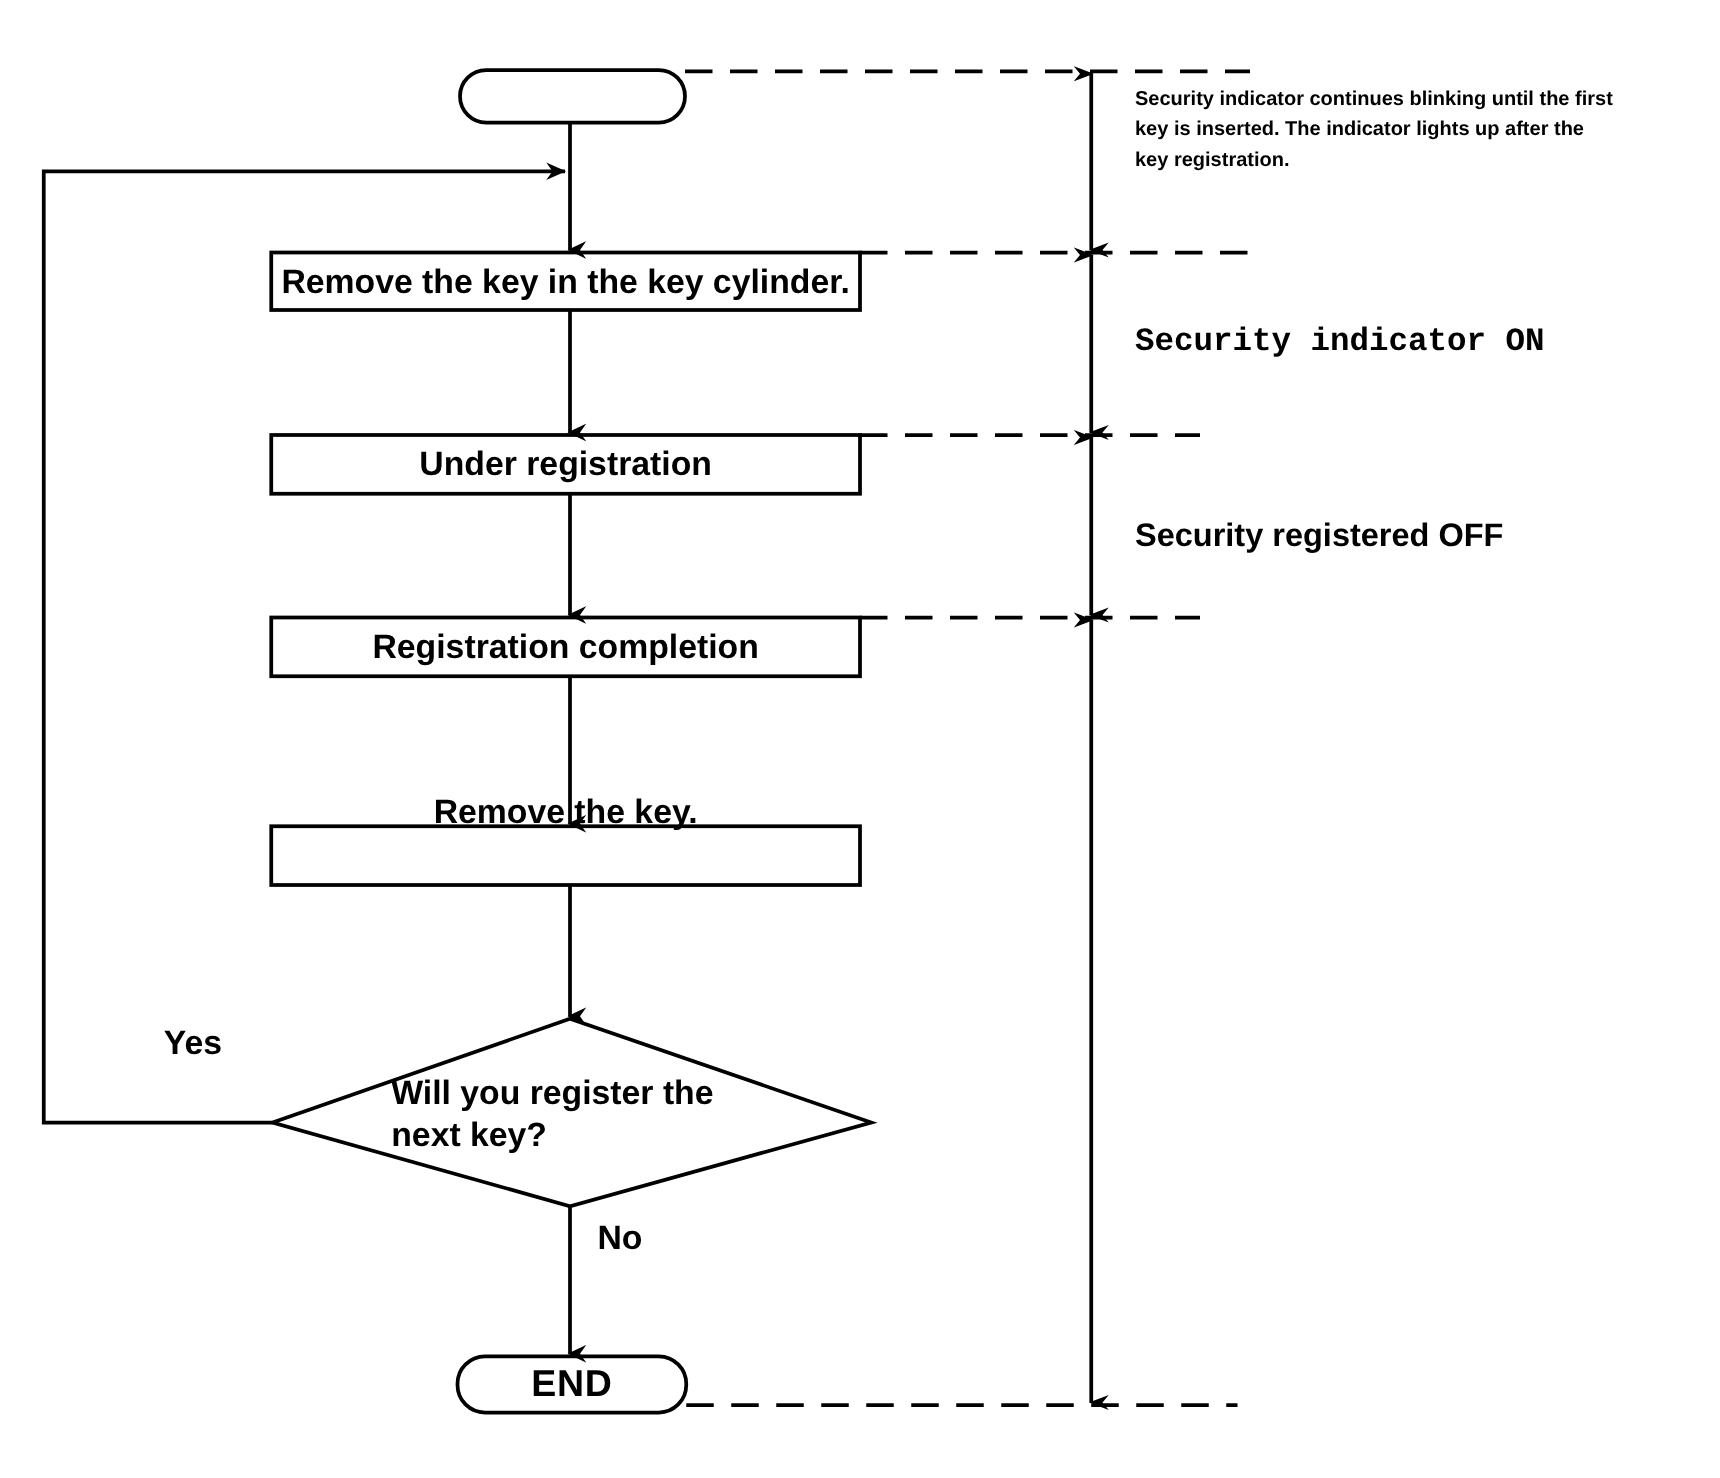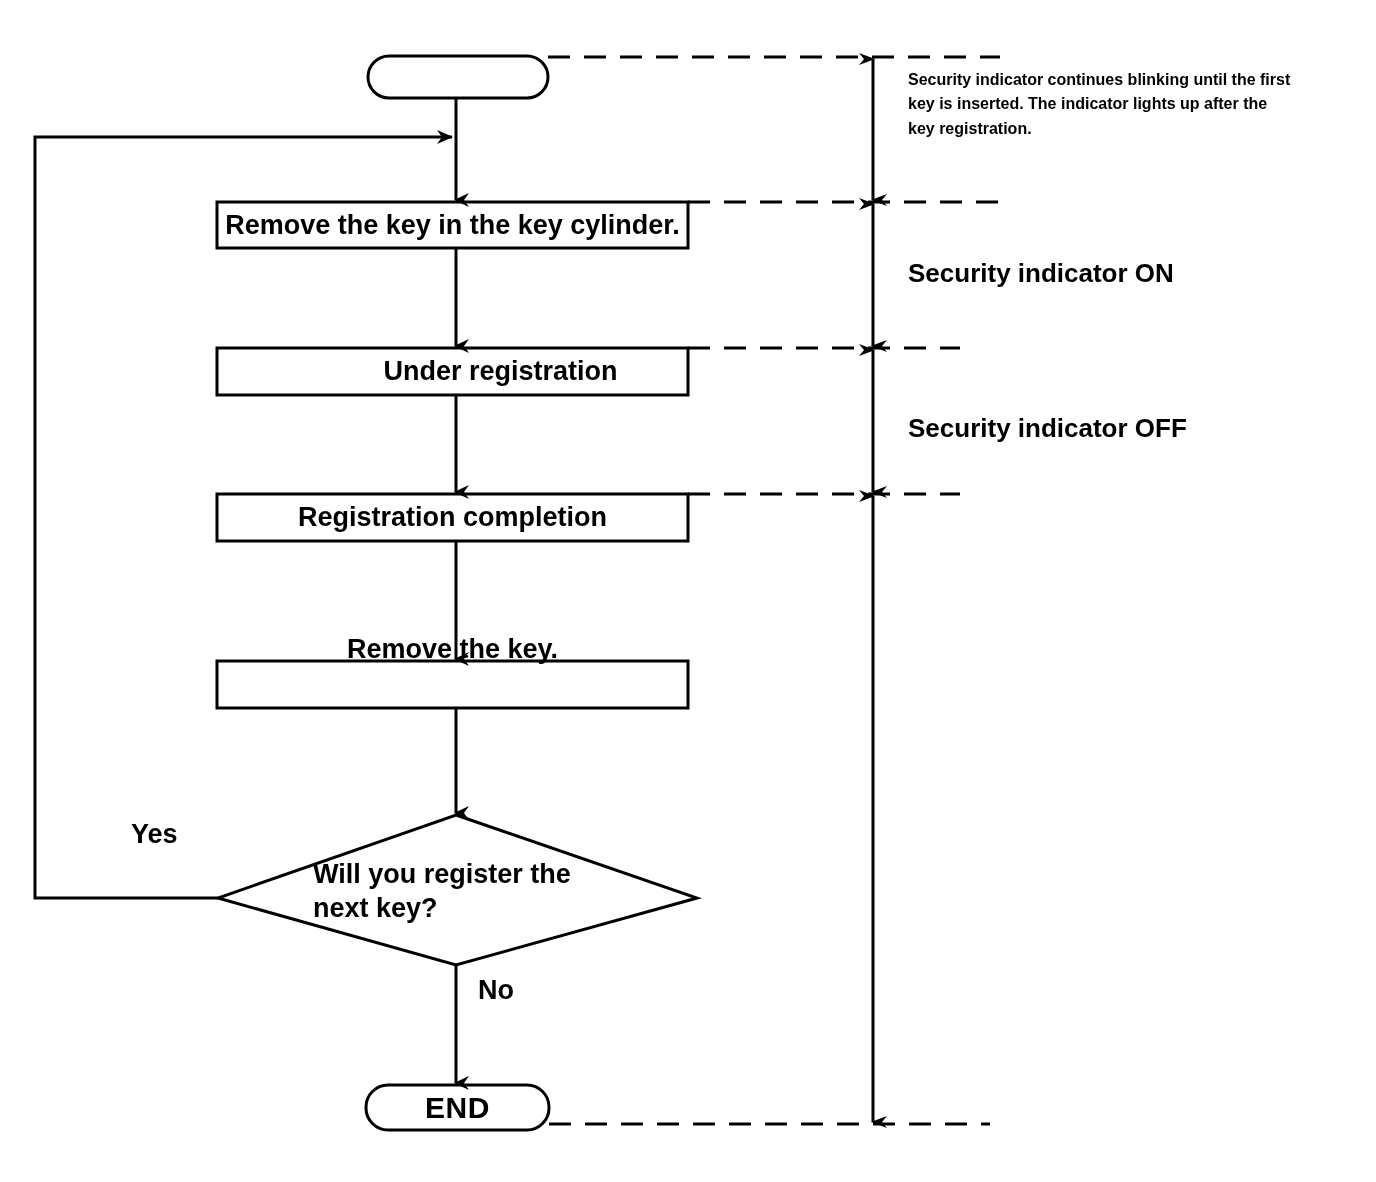--- a/index.html
+++ b/index.html
@@ -123,35 +123,35 @@
 
     <line x1="873" y1="59" x2="873" y2="200" stroke="#000000" stroke-width="3" marker-start="url(#dimUp)" marker-end="url(#dimDown)"></line>
     <line x1="873" y1="204" x2="873" y2="346" stroke="#000000" stroke-width="3" marker-start="url(#dimUp)" marker-end="url(#dimDown)"></line>
     <line x1="873" y1="350" x2="873" y2="492" stroke="#000000" stroke-width="3" marker-start="url(#dimUp)" marker-end="url(#dimDown)"></line>
     <line x1="873" y1="496" x2="873" y2="1122" stroke="#000000" stroke-width="3" marker-start="url(#dimUp)" marker-end="url(#dimDown)"></line>
   </svg>
 
 
   <div class="node-label proc-label" style="left:217px; top:202px; width:471px; height:46px;">Remove the key in the key cylinder.</div>
 
-  <div class="node-label proc-label" style="left:217px; top:348px; width:471px; height:47px;margin-left:48px;">Under registration</div>
+  <div class="node-label proc-label" style="left:217px; top:348px; width:471px; height:47px;">Under registration</div>
 
   <div class="node-label proc-label" style="left:217px; top:494px; width:471px; height:47px;">Registration completion</div>
 
   <div class="node-label proc-label" style="left:217px; top:626px; width:471px; height:47px;">Remove the key.</div>
 
   <div class="node-label" id="label-decision" style="left:313px; top:857px; width:320px; height:80px;">Will  you  register  the
 next key?</div>
 
   <div class="node-label" id="label-end" style="left:366px; top:1085px; width:183px; height:45px;">END</div>
 
   <div class="branch-label" style="left:131px; top:819px;">Yes</div>
 
   <div class="branch-label" style="left:478px; top:975px;">No</div>
 
   <div class="annot" id="annot-blink" style="left:908px; top:68px;">Security indicator continues blinking until the first key is inserted. The indicator lights up after the key registration.</div>
 
-  <div class="annot annot-mid" style="left:908px; top:258px;">Security indicator ON</div>
+  <div class="annot annot-mid" style="left:908px; top:258px;font-family:Liberation Mono, monospace;">Security indicator ON</div>
 
-  <div class="annot annot-mid" style="left:908px; top:413px;">Security indicator OFF</div>
+  <div class="annot annot-mid" style="left:908px; top:413px;">Security registered OFF</div>
 
 
 </div>
 
 </body></html>

